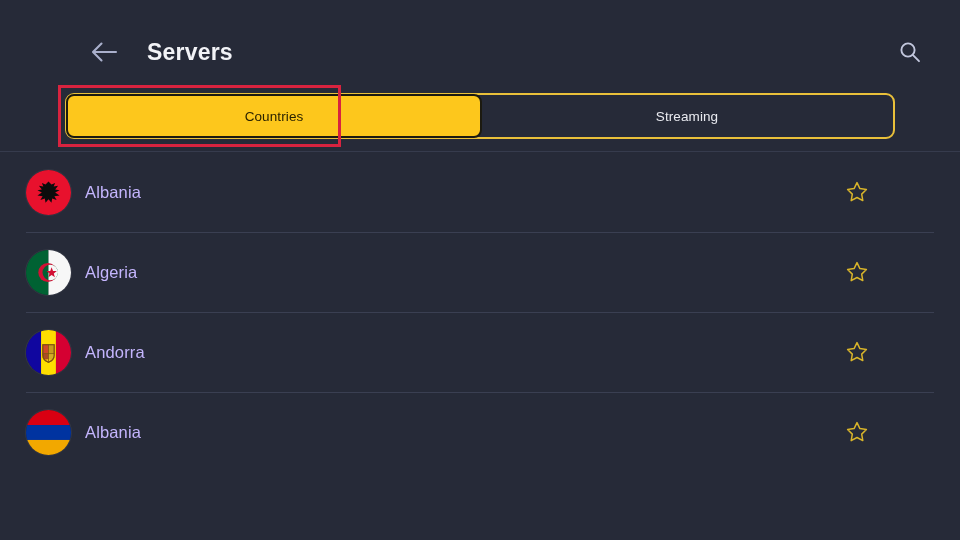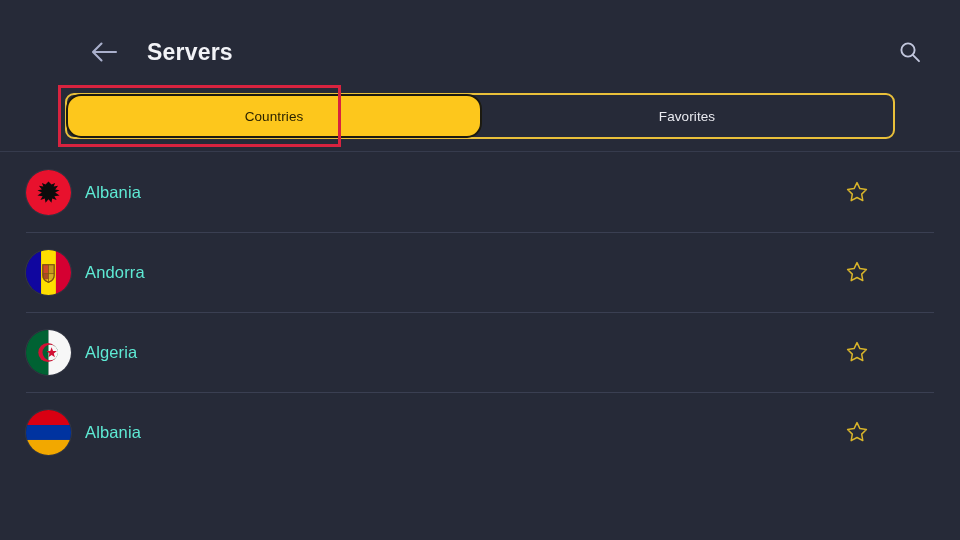--- a/index.html
+++ b/index.html
@@ -100,21 +100,21 @@
     font-size: 13.5px;
     color: #e9eaf0;
     letter-spacing: 0.1px;
     cursor: pointer;
     position: relative;
     box-sizing: border-box;
   }
   .tab.active {
     background: #fdc71c;
     color: #2a2200;
-    border-radius: 15px;
+    border-radius: 8px;
     border: 2px solid #1c1a10;
     margin: -1px;
     font-weight: normal;
   }
 
   
   .focus-ring {
     position: absolute;
     left: 58px; top: 85px;
     width: 283px;
@@ -156,21 +156,21 @@
     border-radius: 50%;
     overflow: hidden;
     background: #1e2230;
     box-shadow: 0 0 0 1px rgba(255,255,255,0.06);
   }
   .flag svg { display: block; width: 45px; height: 45px; }
   .country-name {
     position: absolute;
     left: 85px;
     font-size: 16.5px;
-    color: #5eead4;
+    color: #c4b5fd;
     letter-spacing: 0.15px;
     white-space: nowrap;
   }
   .fav-star {
     position: absolute;
     left: 842px;
     width: 30px; height: 30px;
     display: flex; align-items: center; justify-content: center;
     cursor: pointer;
   }
@@ -204,21 +204,21 @@
         </span>
       </div>
 
     </div>
 
     <div class="tabbar">
       <div class="tab active">
         <span>Countries</span>
       </div>
       <div class="tab">
-        <span>Favorites</span>
+        <span>Streaming</span>
       </div>
     </div>
 
     <div class="focus-ring"></div>
 
     <div class="header-divider"></div>
   </div>
 
   <div class="list">
 
@@ -227,20 +227,47 @@
         <svg viewBox="0 0 64 64">
           <rect width="64" height="64" fill="#e8112d"></rect>
           <g fill="#0c0c0c" transform="translate(32,32) scale(1.05)">
             <path d="M0,-15 L-4,-11 L-9,-13 L-7,-8 L-13,-9 L-9,-4 L-15,-3 L-9,0 L-15,4 L-8,5
                      L-11,10 L-5,8 L-4,14 L0,9 L4,14 L5,8 L11,10 L8,5 L15,4 L9,0 L15,-3
                      L9,-4 L13,-9 L7,-8 L9,-13 L4,-11 Z"></path>
           </g>
         </svg>
       </span>
       <span class="country-name">Albania</span>
+      <span class="fav-star">
+        <span>
+          <svg width="24" height="24" viewBox="0 0 24 24" fill="none">
+            <path d="M12 2.6 L14.9 8.6 L21.4 9.5 L16.7 14.1 L17.8 20.6 L12 17.5 L6.2 20.6 L7.3 14.1 L2.6 9.5 L9.1 8.6 Z" stroke="#d8b42a" stroke-width="1.5" stroke-linejoin="round" fill="none"></path>
+          </svg>
+        </span>
+      </span>
+    </div>
+
+    <div class="row">
+      <span class="flag">
+        <svg viewBox="0 0 64 64">
+          <rect x="0" y="0" width="32" height="64" fill="#006233"></rect>
+          <rect x="32" y="0" width="32" height="64" fill="#f7f7f7"></rect>
+          <g fill="#d21034">
+            <circle cx="31" cy="32" r="13.5"></circle>
+            <circle cx="35.5" cy="32" r="11" fill="#f7f7f7" opacity="0.0"></circle>
+          </g>
+          <circle cx="34.5" cy="32" r="11" fill="#006233"></circle>
+          <clipPath id="alg-half">
+              <rect x="32" y="0" width="32" height="64"></rect>
+            </clipPath>
+          <circle cx="34.5" cy="32" r="11" fill="#f7f7f7" clip-path="url(#alg-half)"></circle>
+          <path d="M44 23 L46.4 29.4 L53 29.6 L47.8 33.7 L49.6 40.1 L44 36.3 L38.4 40.1 L40.2 33.7 L35 29.6 L41.6 29.4 Z" fill="#d21034" transform="translate(-7,0) scale(0.82) translate(9,7)"></path>
+        </svg>
+      </span>
+      <span class="country-name">Algeria</span>
       <span class="fav-star">
         <span>
           <svg width="24" height="24" viewBox="0 0 24 24" fill="none">
             <path d="M12 2.6 L14.9 8.6 L21.4 9.5 L16.7 14.1 L17.8 20.6 L12 17.5 L6.2 20.6 L7.3 14.1 L2.6 9.5 L9.1 8.6 Z" stroke="#d8b42a" stroke-width="1.5" stroke-linejoin="round" fill="none"></path>
           </svg>
         </span>
       </span>
     </div>
 
     <div class="row">
@@ -264,47 +291,20 @@
       <span class="country-name">Andorra</span>
       <span class="fav-star">
         <span>
           <svg width="24" height="24" viewBox="0 0 24 24" fill="none">
             <path d="M12 2.6 L14.9 8.6 L21.4 9.5 L16.7 14.1 L17.8 20.6 L12 17.5 L6.2 20.6 L7.3 14.1 L2.6 9.5 L9.1 8.6 Z" stroke="#d8b42a" stroke-width="1.5" stroke-linejoin="round" fill="none"></path>
           </svg>
         </span>
       </span>
     </div>
 
-    <div class="row">
-      <span class="flag">
-        <svg viewBox="0 0 64 64">
-          <rect x="0" y="0" width="32" height="64" fill="#006233"></rect>
-          <rect x="32" y="0" width="32" height="64" fill="#f7f7f7"></rect>
-          <g fill="#d21034">
-            <circle cx="31" cy="32" r="13.5"></circle>
-            <circle cx="35.5" cy="32" r="11" fill="#f7f7f7" opacity="0.0"></circle>
-          </g>
-          <circle cx="34.5" cy="32" r="11" fill="#006233"></circle>
-          <clipPath id="alg-half">
-              <rect x="32" y="0" width="32" height="64"></rect>
-            </clipPath>
-          <circle cx="34.5" cy="32" r="11" fill="#f7f7f7" clip-path="url(#alg-half)"></circle>
-          <path d="M44 23 L46.4 29.4 L53 29.6 L47.8 33.7 L49.6 40.1 L44 36.3 L38.4 40.1 L40.2 33.7 L35 29.6 L41.6 29.4 Z" fill="#d21034" transform="translate(-7,0) scale(0.82) translate(9,7)"></path>
-        </svg>
-      </span>
-      <span class="country-name">Algeria</span>
-      <span class="fav-star">
-        <span>
-          <svg width="24" height="24" viewBox="0 0 24 24" fill="none">
-            <path d="M12 2.6 L14.9 8.6 L21.4 9.5 L16.7 14.1 L17.8 20.6 L12 17.5 L6.2 20.6 L7.3 14.1 L2.6 9.5 L9.1 8.6 Z" stroke="#d8b42a" stroke-width="1.5" stroke-linejoin="round" fill="none"></path>
-          </svg>
-        </span>
-      </span>
-    </div>
-
 
     <div class="row">
       <span class="flag">
         <svg viewBox="0 0 64 64">
           <rect x="0" y="0" width="64" height="21.4" fill="#d90012"></rect>
           <rect x="0" y="21.4" width="64" height="21.2" fill="#0033a0"></rect>
           <rect x="0" y="42.6" width="64" height="21.4" fill="#f2a800"></rect>
         </svg>
       </span>
       <span class="country-name">Albania</span>

